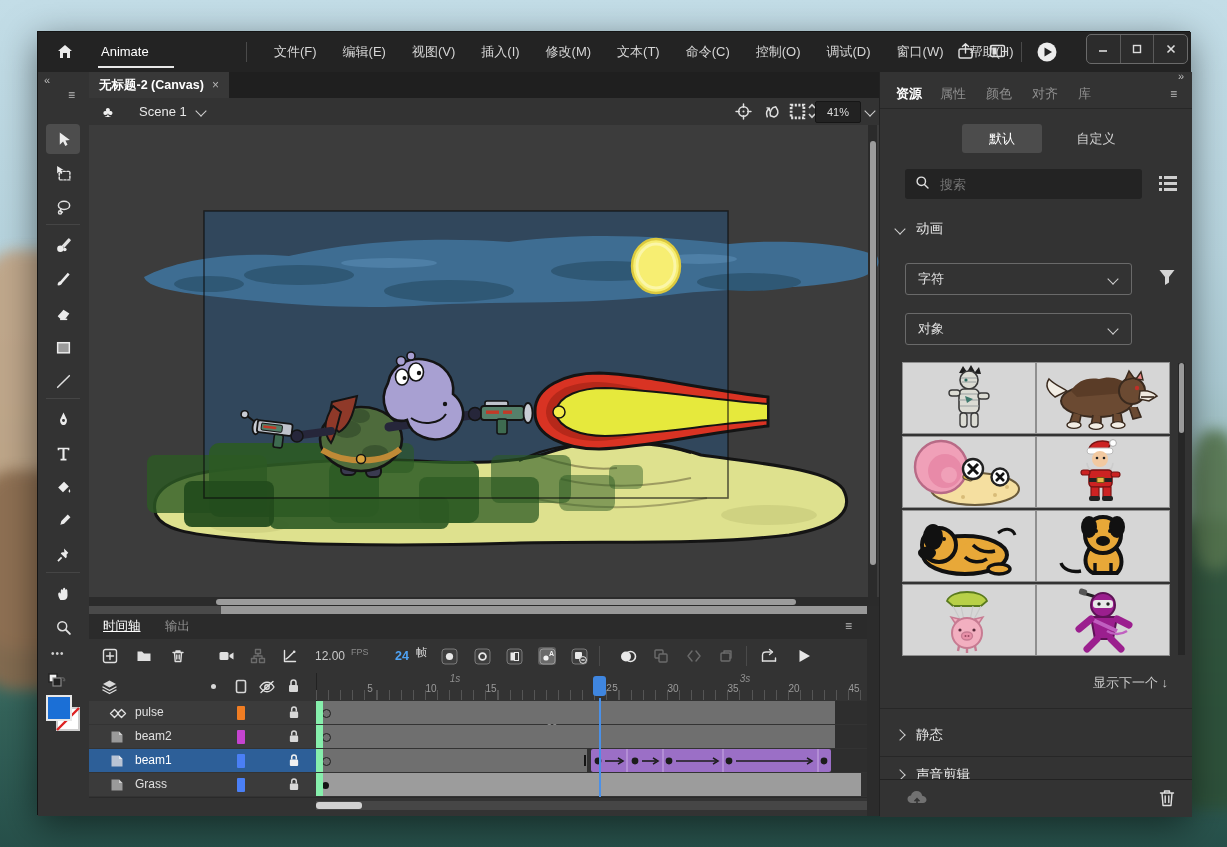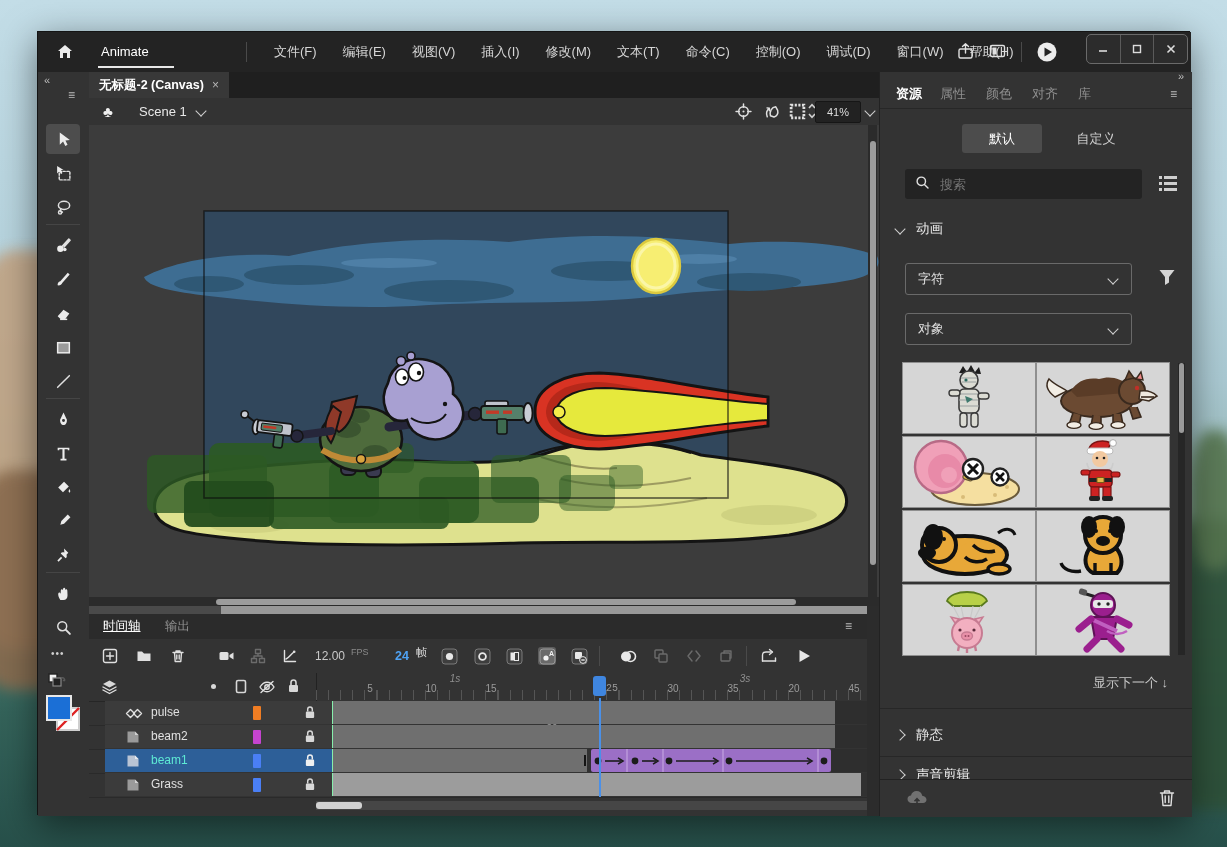--- a/index.html
+++ b/index.html
@@ -54,21 +54,21 @@
   .tltab{font-size:12.5px;line-height:25px;}
   #tltoolbar{left:0;top:33px;width:778px;height:34px;background:#333;border-bottom:1px solid #222;}
   .tbico{top:8px;width:18px;height:18px;display:flex;align-items:center;justify-content:center;}
   .dim{opacity:.32;}
   .pressed{background:#5d5d5d;border-radius:3px;}
   #tlheader{left:0;top:67px;width:778px;height:28px;background:#333;border-bottom:1px solid #262626;}
   #lpanehdr{left:0;top:0;width:227px;height:28px;background:#333;border-right:1px solid #222;}
   .rn{position:absolute;top:10px;transform:translateX(-50%);color:#9a9a9a;font-size:10px;}
   .rsec{position:absolute;top:0px;transform:translateX(-50%);color:#8f8f8f;font-size:10px;font-style:italic;}
   .lrow{left:0;width:778px;height:24px;border-bottom:1px solid #2a2a2a;}
-  .lname{left:16px;top:0;width:227px;height:23px;background:#3b3b3b;border-right:1px solid #86efac;}
+  .lname{left:0;top:0;width:227px;height:23px;background:#3b3b3b;border-right:7px solid #86efac;}
   .lname.sel{background:#2d5f98;}
   .ltrack{left:227px;top:0;width:551px;height:23px;background:#313131;
     background-image:repeating-linear-gradient(90deg,transparent 0 59.5px,#3a3a3a 59.5px 60.5px);}
   .span{position:absolute;top:0;height:23px;background:#6f6f6f;}
   .lbl{color:#e0e0e0;font-size:12px;line-height:23px;}
   .swatch{position:absolute;top:5px;width:8px;height:14px;border-radius:1px;}
   .lockico{position:absolute;top:4px;}
   .ekf{position:absolute;top:8px;width:7px;height:7px;border:1.5px solid #1f1f1f;border-radius:50%;}
   .fkf{position:absolute;top:9px;width:7px;height:7px;background:#141414;border-radius:50%;}
   #playline{left:510px;top:92px;width:2px;height:99px;background:#4a90e8;}
@@ -669,21 +669,21 @@
         </div>
         <div class="abs" style="left:515px;top:0;width:36px;height:23px;background:#2e2e2e;"></div>
       </div>
       <div class="lname sel abs">
         <span class="abs" style="left:21px;top:5px;">
           <svg width="14" height="14" viewBox="0 0 14 14">
               <path d="M1.5 1.5 H9 L12.5 5 V12.5 H1.5 Z" fill="#b9c4d4"></path>
               <path d="M9 1.5 V5 H12.5" fill="#e4e9f0"></path>
             </svg>
         </span>
-        <span class="lbl abs" style="left:46px;color:#5eead4;text-align:center;">beam1</span>
+        <span class="lbl abs" style="left:46px;color:#ffffff;text-align:center;">beam1</span>
         <span class="swatch" style="left:148px;background:#4a7ff5;"></span>
         <span class="lockico" style="left:199px;">
           <svg width="12" height="15" viewBox="0 0 13 16">
               <rect x="2" y="7" width="9" height="7" rx="1.2" fill="#f0f0f0"></rect>
               <path d="M4 7 V4.6 C4 3 5 2 6.5 2 C8 2 9 3 9 4.6 V7" fill="none" stroke="#f0f0f0" stroke-width="1.6"></path>
             </svg>
         </span>
       </div>
     </div>
 

